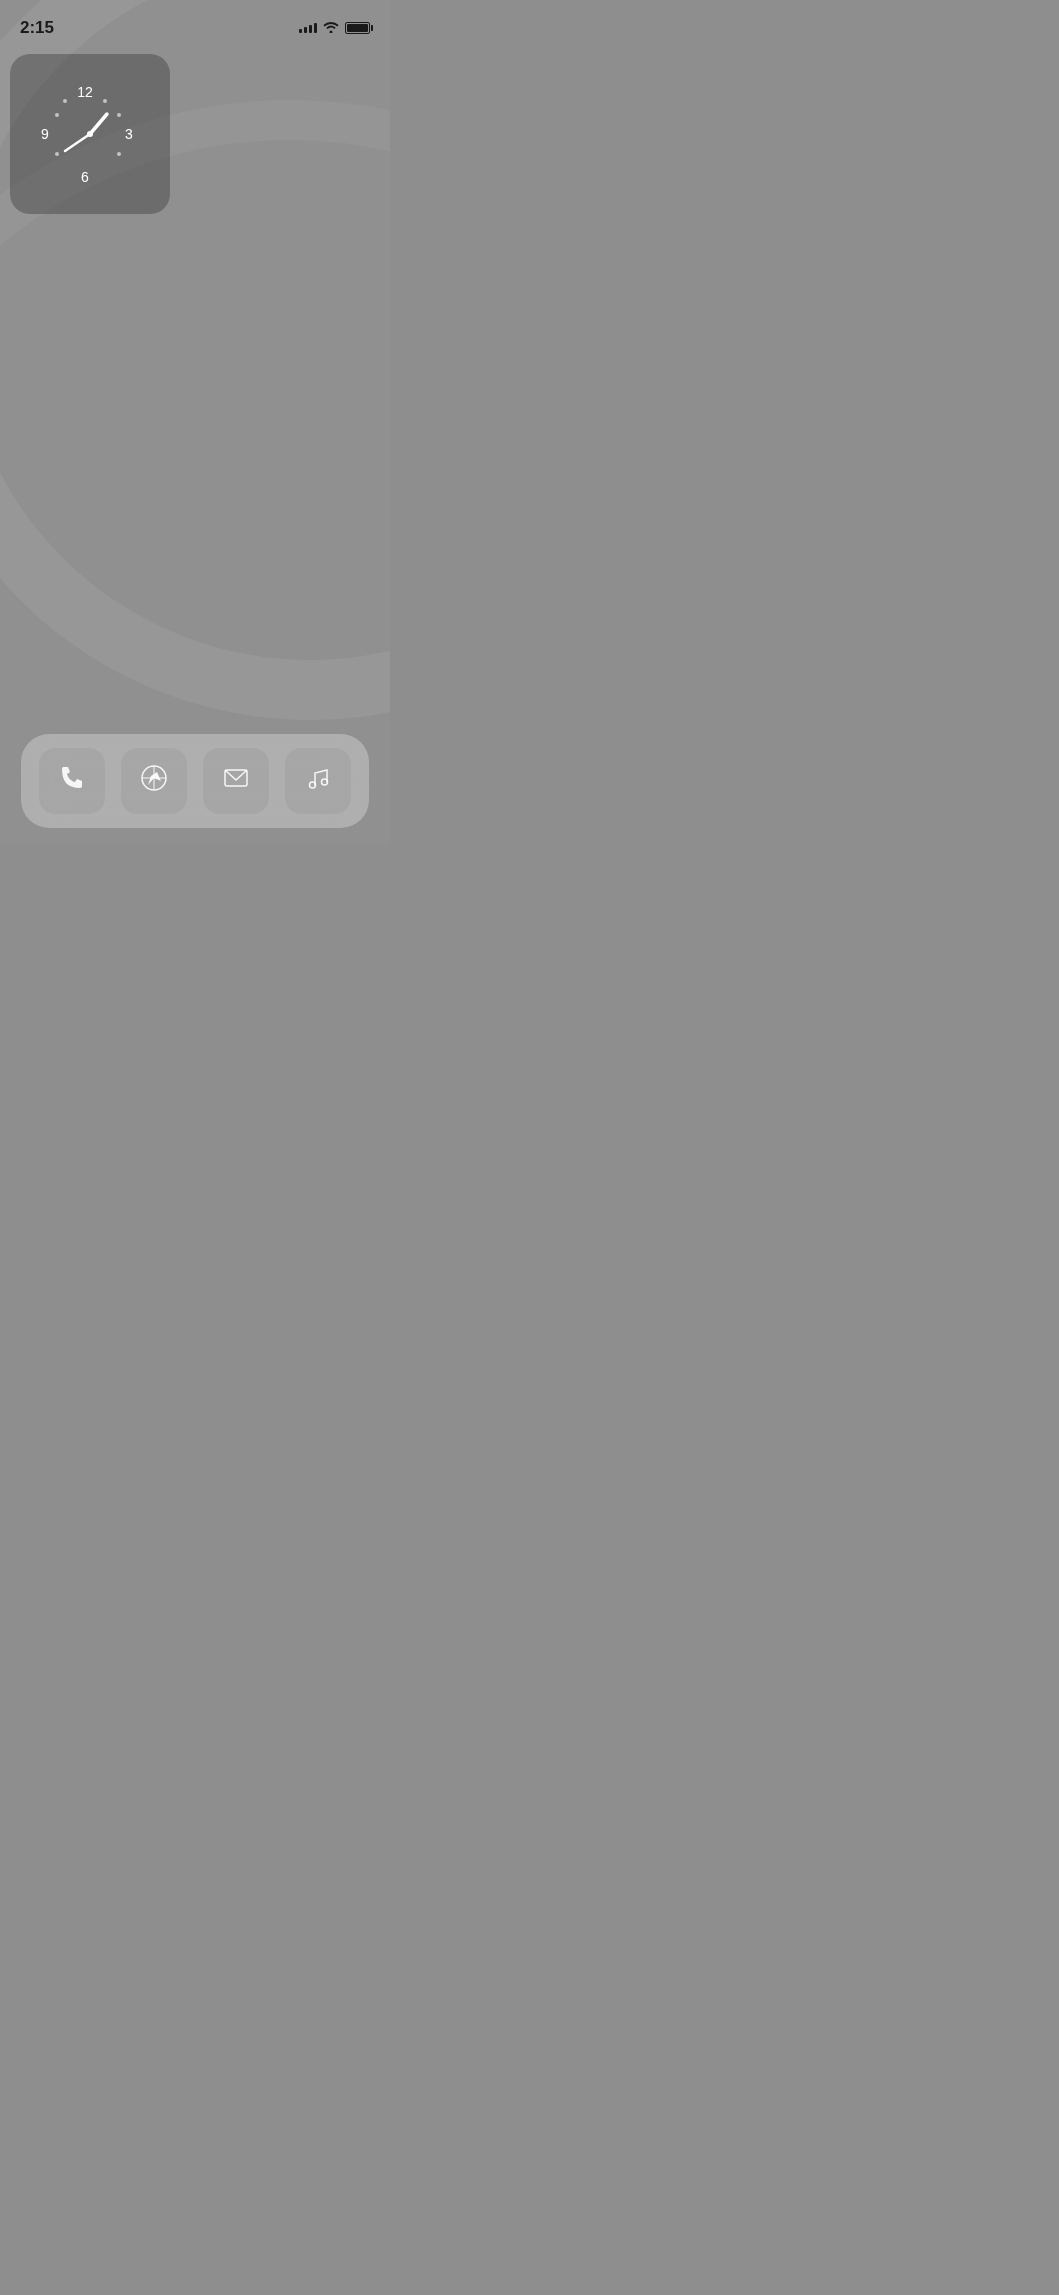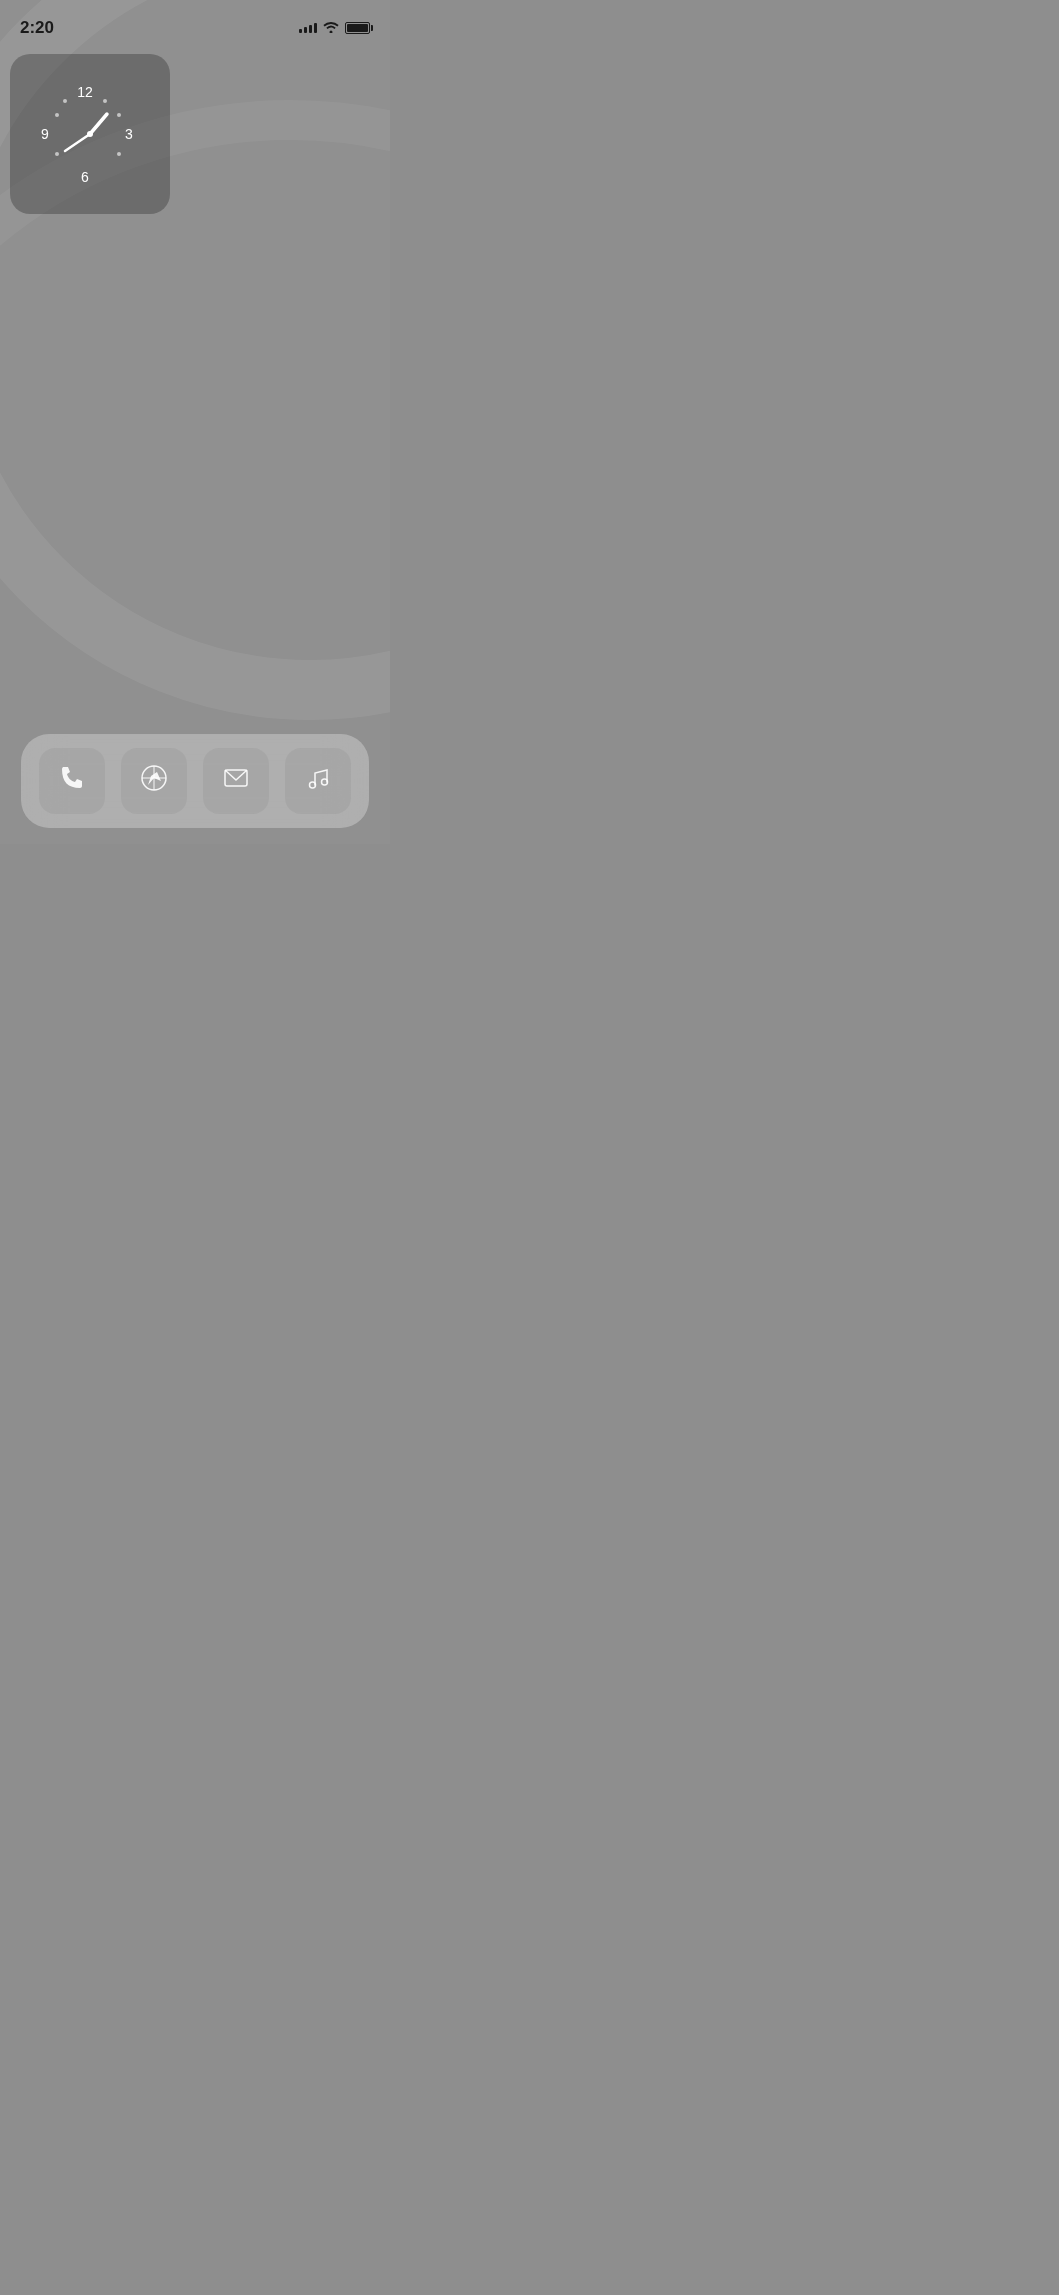--- a/index.html
+++ b/index.html
@@ -209,21 +209,21 @@
       width: 110px;
       height: 110px;
     }
   </style>
 </head>
 <body>
 
 <div class="wallpaper"></div>
 
 <div class="status-bar">
-  <span class="status-time">2:20</span>
+  <span class="status-time">2:15</span>
   <div class="status-icons">
     <div class="signal-bars">
       <span style="height:4px"></span>
       <span style="height:6px"></span>
       <span style="height:8px"></span>
       <span style="height:10px"></span>
     </div>
     <span class="wifi-icon">
       <svg width="16" height="12" viewBox="0 0 16 12">
         <path d="M8 9.5a1.5 1.5 0 1 1 0 3 1.5 1.5 0 0 1 0-3z" fill="#1a1a1a"></path>

